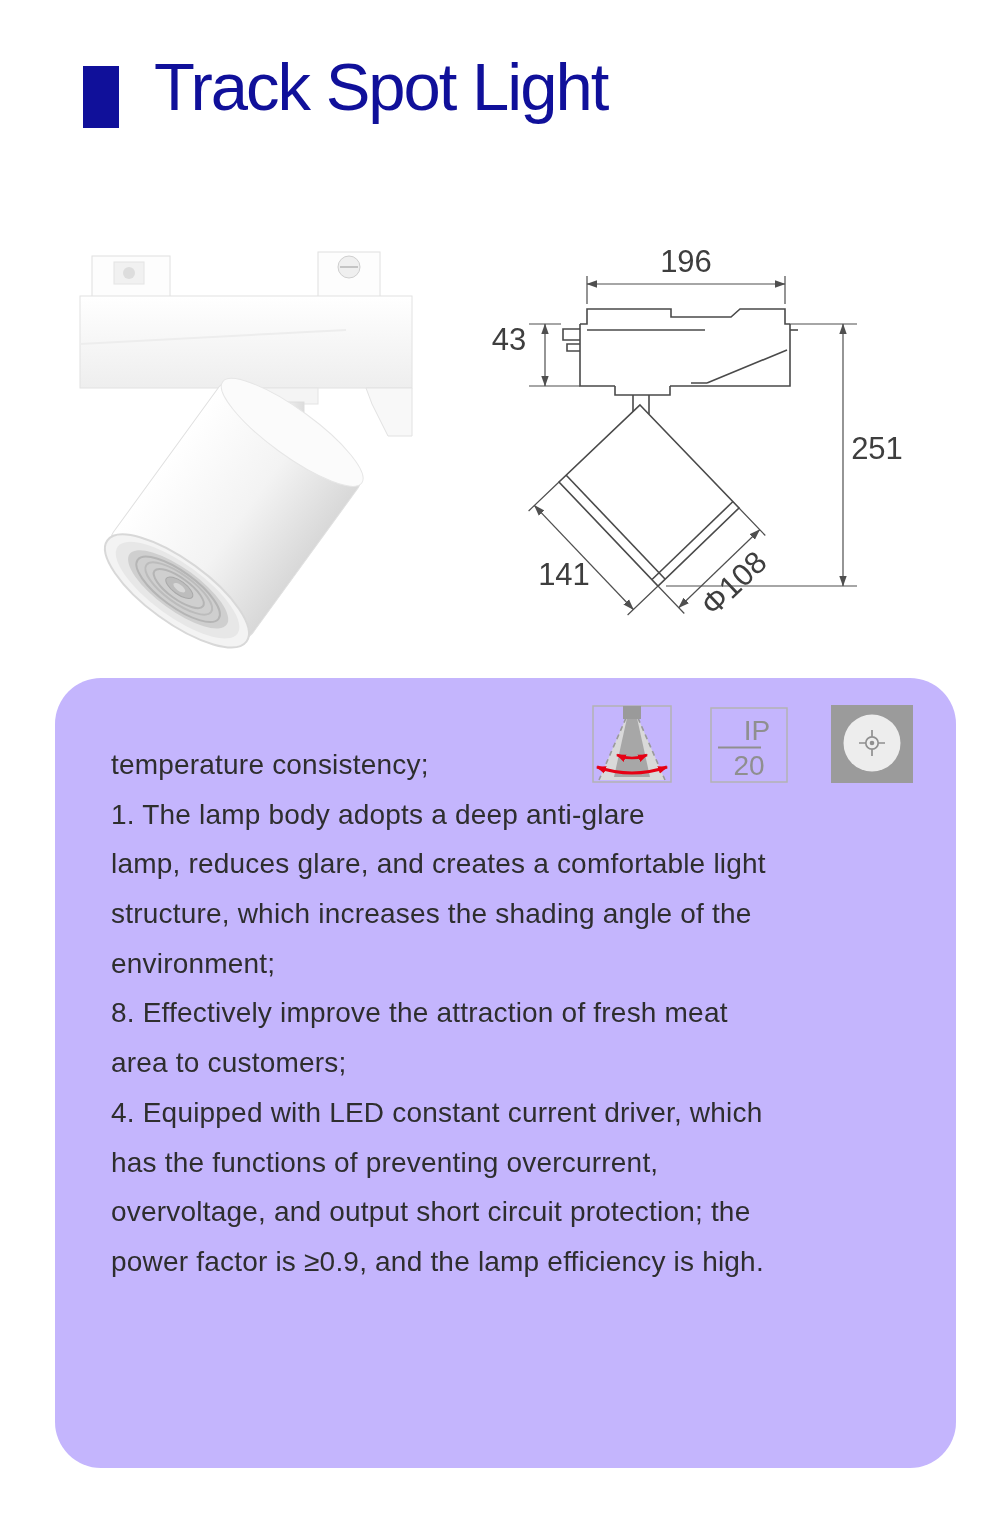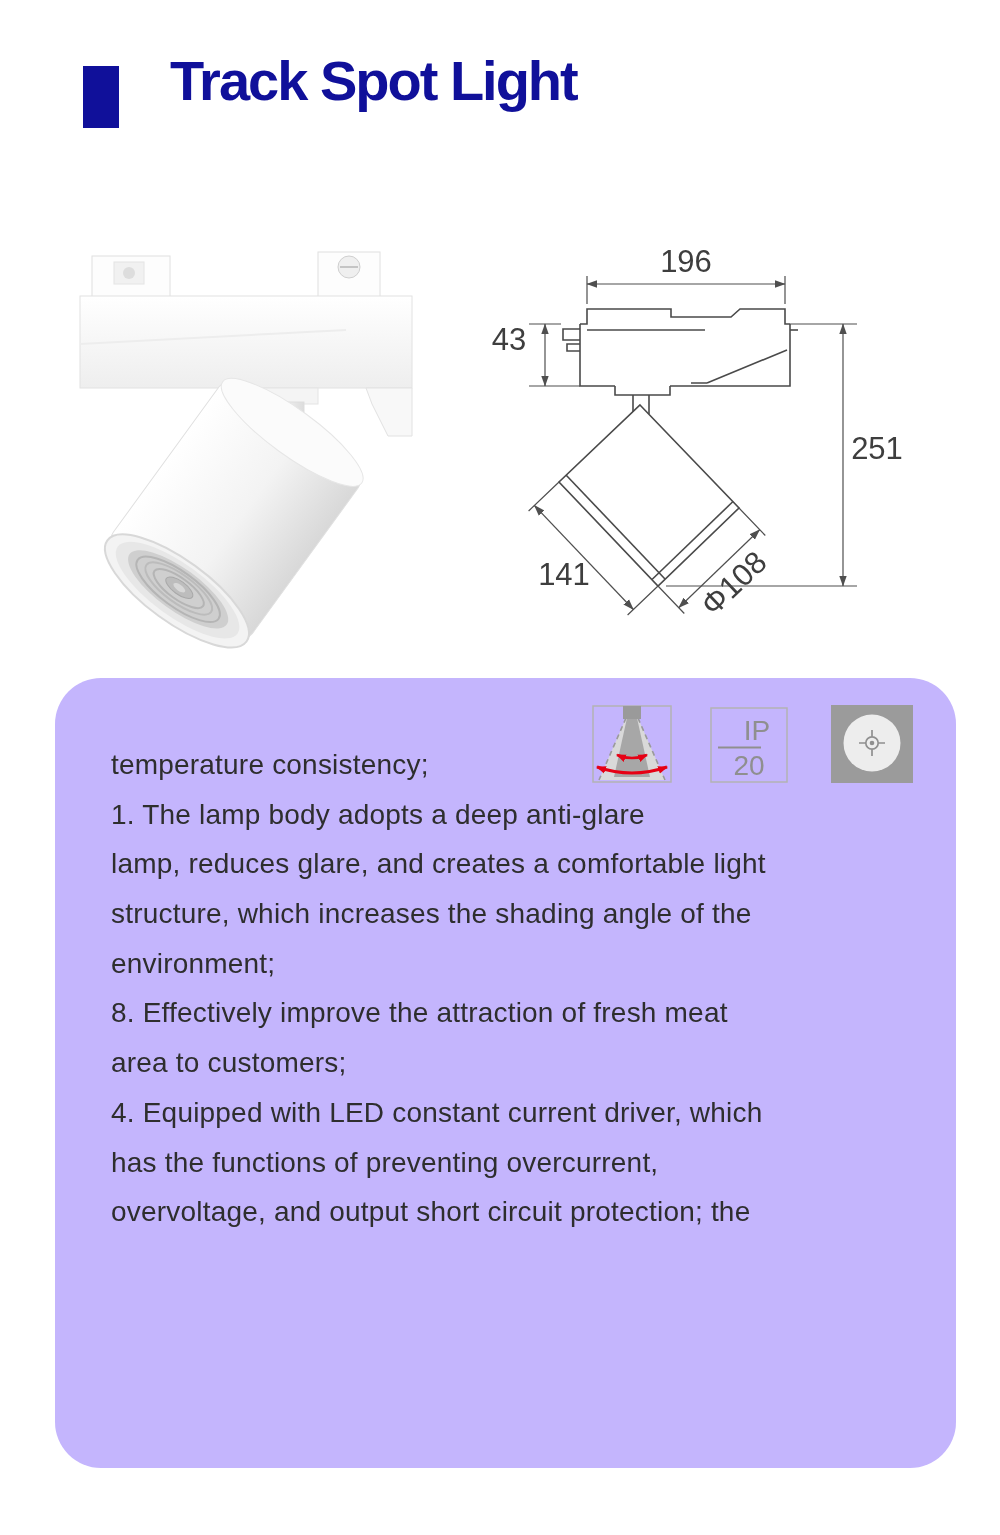--- a/index.html
+++ b/index.html
@@ -8,23 +8,22 @@
   body{
     width:1000px;height:1535px;position:relative;overflow:hidden;
     font-family:"Liberation Sans","DejaVu Sans",sans-serif;
   }
   .title-bullet{
     position:absolute;left:83px;top:66px;width:36px;height:62px;
     background:var(--accent);
   }
   .page-title{
     position:absolute;left:154px;top:48px;
-    font-size:56px;font-weight:700;letter-spacing:-2px;color:var(--accent);
+    font-size:67px;font-weight:400;letter-spacing:-2px;color:var(--accent);
     white-space:nowrap;
-    margin-left:16px;
   }
   .photo-wrap{position:absolute;left:66px;top:244px;width:378px;height:412px;}
   .drawing-wrap{position:absolute;left:475px;top:232px;width:450px;height:400px;}
 
   .feature-card{
     position:absolute;left:55px;top:678px;width:901px;height:790px;
     background:#c4b5fd;border-radius:46px;
   }
   .icon-row-item{position:absolute;}
   .icon-beam{left:537px;top:27px;width:80px;height:78px;}
@@ -189,14 +188,15 @@
       <div class="feat-line">temperature consistency;</div>
       <div class="feat-line">1. The lamp body adopts a deep anti-glare</div>
       <div class="feat-line">lamp, reduces glare, and creates a comfortable light</div>
       <div class="feat-line">structure, which increases the shading angle of the</div>
       <div class="feat-line">environment;</div>
       <div class="feat-line">8. Effectively improve the attraction of fresh meat</div>
       <div class="feat-line">area to customers;</div>
       <div class="feat-line">4. Equipped with LED constant current driver, which</div>
       <div class="feat-line">has the functions of preventing overcurrent,</div>
       <div class="feat-line">overvoltage, and output short circuit protection; the</div>
+      <div class="feat-line">power factor is ≥0.9, and the lamp efficiency is high.</div>
     </div>
 </div>
 
 </body></html>

